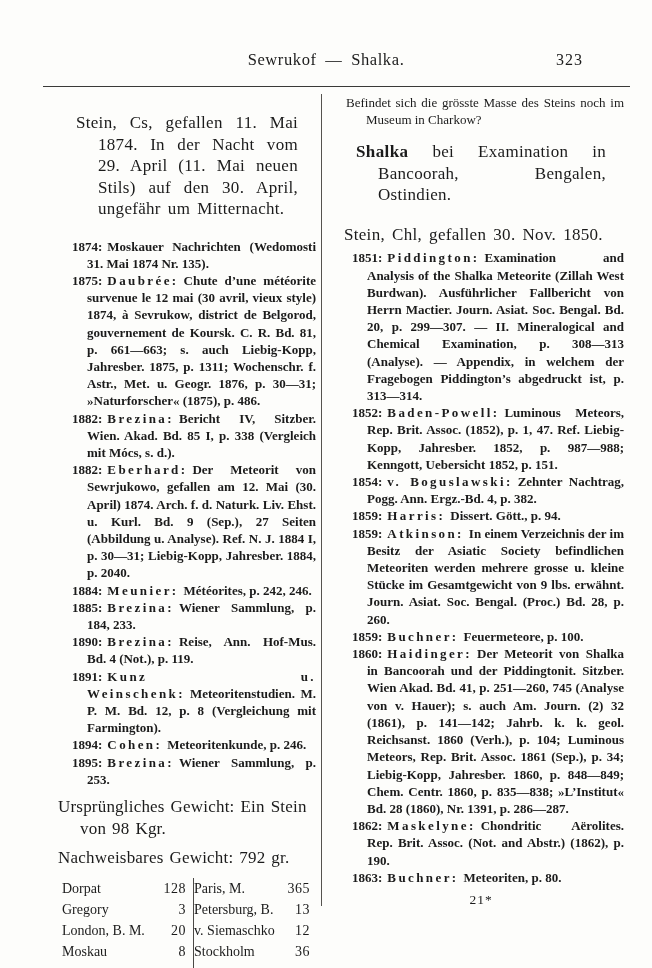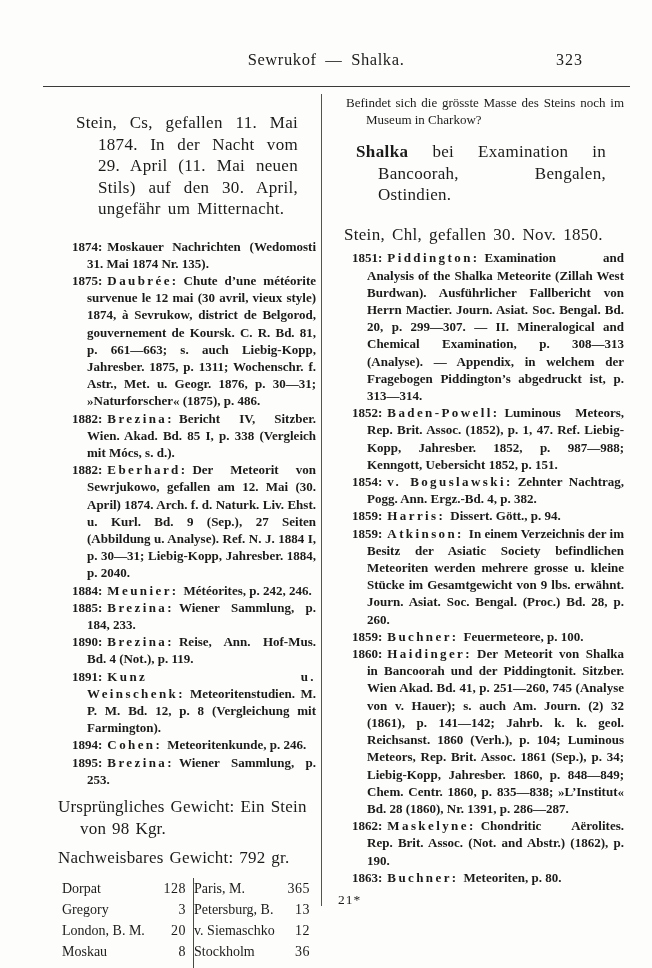--- a/index.html
+++ b/index.html
@@ -69,21 +69,21 @@
   
   .dist-table{display:flex;margin:9px 0 0 4px;font-size:14px;}
   .dist-col{display:block;}
   .dist-col-left{width:124px;border-right:1px solid #4a4845;padding-right:7px;}
   .dist-col-right{width:116px;padding-left:0;}
   .dist-row{display:flex;justify-content:space-between;line-height:21.3px;}
   .dist-name{white-space:nowrap;}
   .dist-value{letter-spacing:0.5px;}
 
   .footer-mark{
-    margin:6px 0 0 0;text-align:left;
+    margin:6px 0 0 0;text-align:center;
     font-size:13.5px;letter-spacing:1px;
   }
 </style>
 </head>
 <body>
 
 <div class="page">
 
   <div class="running-title">Sewrukof — Shalka.</div>
   <div class="page-number">323</div>

